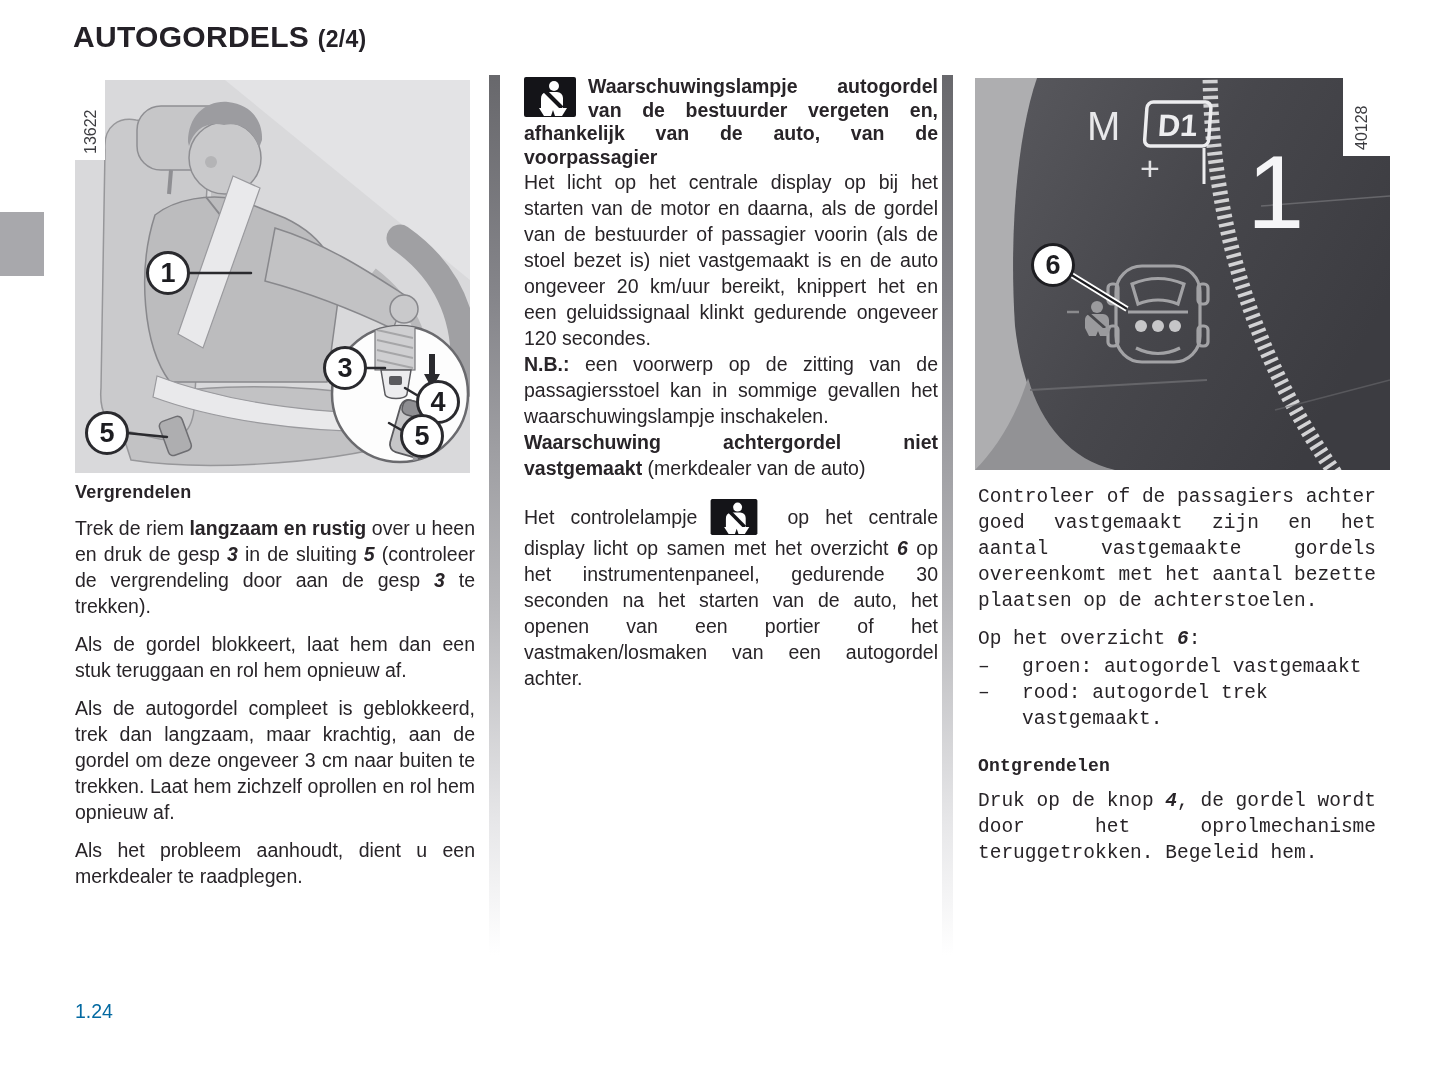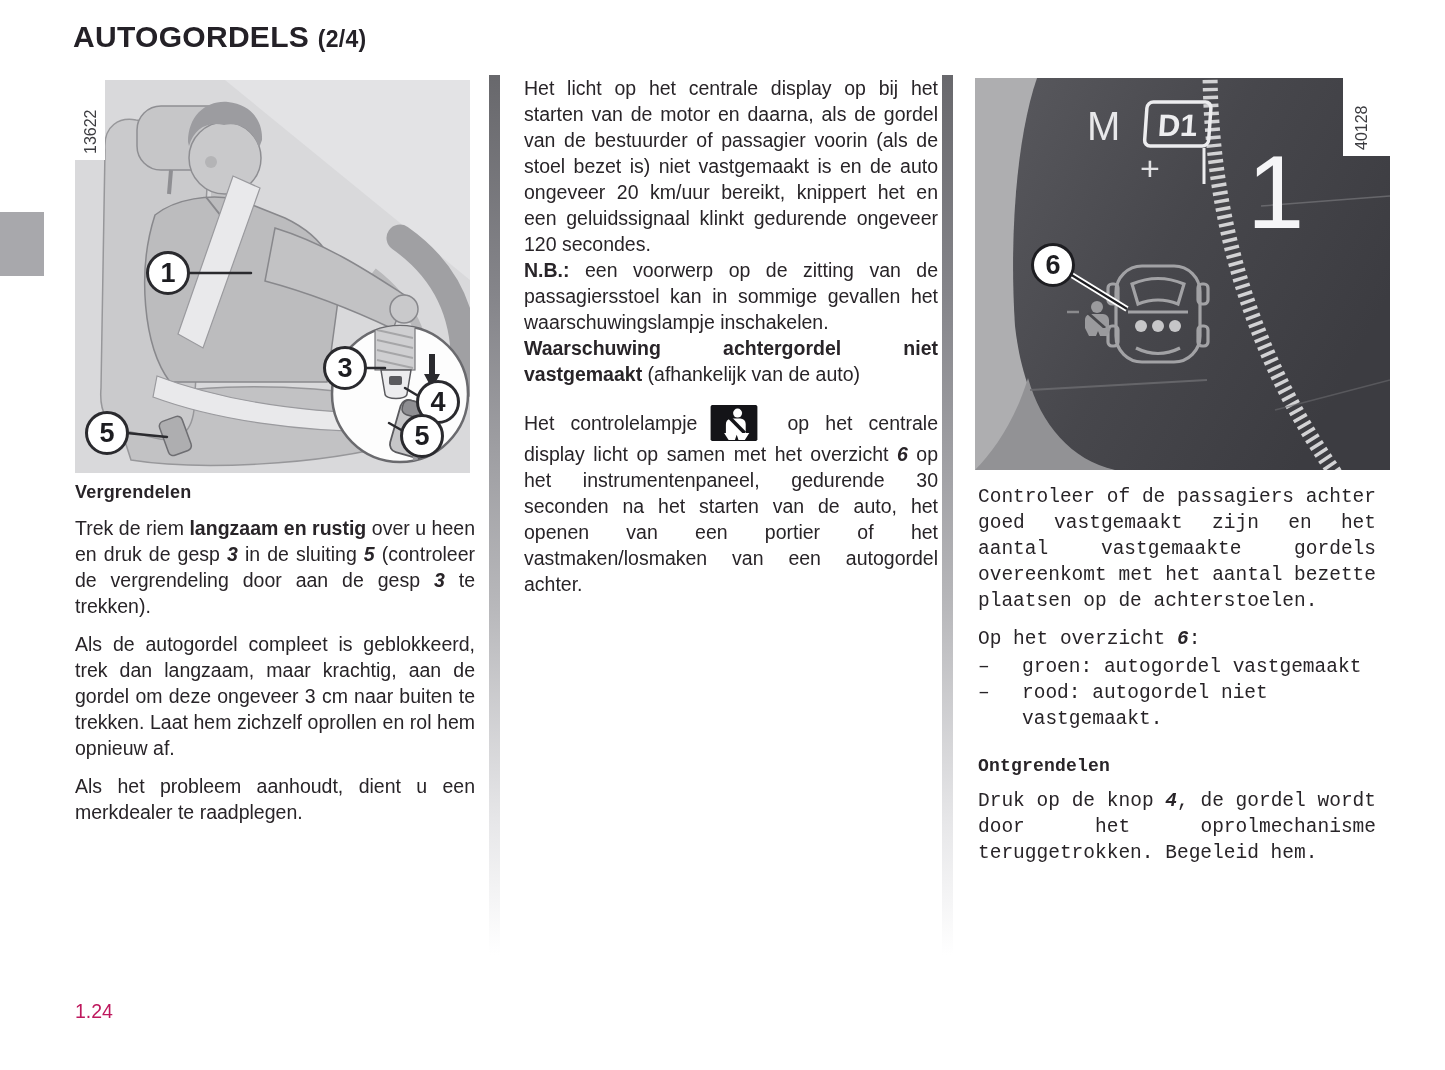--- a/index.html
+++ b/index.html
@@ -61,21 +61,21 @@
   }
   .inline-icon svg{width:56px;height:36px;display:block;}
 
   .dash-list{margin:0;padding:0;list-style:none;font-size:19.5px;line-height:26px;}
   .dash-list li{display:flex;}
   .dash-list .marker{width:44px;flex:0 0 44px;}
 
   .heading-unlock{margin-top:24px !important;}
 
   .page-number{
-    position:absolute;left:75px;top:1000px;font-size:19.5px;color:#be185d;
+    position:absolute;left:75px;top:1000px;font-size:19.5px;color:#0369a1;
   }
 
   svg text{font-family:"Liberation Sans", sans-serif;}
   .fig-id-text{font-size:16px;fill:#3c3c40;}
   .callout-num{font-size:27px;font-weight:bold;fill:#1d1d21;}
 </style>
 </head>
 <body>
 
 <h1 class="page-title">
@@ -164,30 +164,44 @@
   </g>
 
   <rect x="0" y="0" width="30" height="80" fill="#ffffff"></rect>
   <text transform="translate(21,74) rotate(-90)" class="fig-id-text">13622</text>
 </svg>
 </div>
 
 <div class="text-col col-left">
   <h2 class="section-heading">Vergrendelen</h2>
   <p><span>Trek de riem </span><span class="b">langzaam en rustig</span><span> over u heen en druk de gesp </span><span class="b i">3</span><span> in de sluiting </span><span class="b i">5</span><span> (controleer de vergrendeling door aan de gesp </span><span class="b i">3</span><span> te trekken).</span></p>
+  <p>Als de gordel blokkeert, laat hem dan een stuk teruggaan en rol hem opnieuw af.</p>
   <p>Als de autogordel compleet is geblokkeerd, trek dan langzaam, maar krachtig, aan de gordel om deze ongeveer 3 cm naar buiten te trekken. Laat hem zichzelf oprollen en rol hem opnieuw af.</p>
   <p>Als het probleem aanhoudt, dient u een merkdealer te raadplegen.</p>
 </div>
 
 <div class="divider divider-1"></div>
 
 <div class="text-col col-mid">
+  <div class="mid-heading">
+    <span class="warn-icon-box">
+      <svg viewBox="0 0 52 40" width="52" height="40">
+        <rect width="52" height="40" rx="2" fill="#141418"></rect>
+        <circle cx="30" cy="9" r="5" fill="#ffffff"></circle>
+        <path d="M22,15 h11 a6,6 0 0 1 6,6 v10 h-22 v-9 a7,7 0 0 1 5,-7 z" fill="#ffffff"></path>
+        <line x1="21" y1="14" x2="38" y2="31" stroke="#141418" stroke-width="4"></line>
+        <path d="M15,31 h28 l-5,8 h-18 z" fill="#ffffff"></path>
+        <polygon points="27,39 31,39 29,33" fill="#141418"></polygon>
+      </svg>
+    </span>
+    <span>Waarschuwingslampje autogordel van de bestuurder vergeten en, afhankelijk van de auto, van de voorpassagier</span>
+  </div>
   <p>Het licht op het centrale display op bij het starten van de motor en daarna, als de gordel van de bestuurder of passagier voorin (als de stoel bezet is) niet vastgemaakt is en de auto ongeveer 20 km/uur bereikt, knippert het en een geluidssignaal klinkt gedurende ongeveer 120 secondes.</p>
   <p><span class="b">N.B.:</span><span> een voorwerp op de zitting van de passagiersstoel kan in sommige gevallen het waarschuwingslampje inschakelen.</span></p>
-  <p class="mid-heading-2"><span class="b">Waarschuwing achtergordel niet vastgemaakt</span><span> (afhankelijk van de auto)</span></p>
+  <p class="mid-heading-2"><span class="b">Waarschuwing achtergordel niet vastgemaakt</span><span> (merkdealer van de auto)</span></p>
   <p class="mid-para-icon"><span>Het controlelampje</span><span class="inline-icon"><svg viewBox="0 0 52 40">
           <rect width="52" height="40" rx="2" fill="#141418"></rect>
           <circle cx="30" cy="9" r="5" fill="#ffffff"></circle>
           <path d="M22,15 h11 a6,6 0 0 1 6,6 v10 h-22 v-9 a7,7 0 0 1 5,-7 z" fill="#ffffff"></path>
           <line x1="21" y1="14" x2="38" y2="31" stroke="#141418" stroke-width="4"></line>
           <path d="M15,31 h28 l-5,8 h-18 z" fill="#ffffff"></path>
           <polygon points="27,39 31,39 29,33" fill="#141418"></polygon>
         </svg></span><span> op het centrale display licht op samen met het overzicht </span><span class="b i">6</span><span> op het instrumentenpaneel, gedurende 30 seconden na het starten van de auto, het openen van een portier of het vastmaken/losmaken van een autogordel achter.</span></p>
 </div>
 
@@ -261,20 +275,20 @@
 <div class="text-col col-right">
   <p>Controleer of de passagiers achter goed vastgemaakt zijn en het aantal vastgemaakte gordels overeenkomt met het aantal bezette plaatsen op de achterstoelen.</p>
   <p style="margin-bottom:2px;margin-top:8px;"><span>Op het overzicht </span><span class="b i">6</span><span>:</span></p>
   <ul class="dash-list">
     <li>
       <span class="marker">–</span>
       <span>groen: autogordel vastgemaakt</span>
     </li>
     <li>
       <span class="marker">–</span>
-      <span>rood: autogordel niet vastgemaakt.</span>
+      <span>rood: autogordel trek vastgemaakt.</span>
     </li>
   </ul>
   <h2 class="section-heading heading-unlock">Ontgrendelen</h2>
   <p><span>Druk op de knop </span><span class="b i">4</span><span>, de gordel wordt door het oprolmechanisme teruggetrokken. Begeleid hem.</span></p>
 </div>
 
 <div class="page-number">1.24</div>
 
 </body></html>

